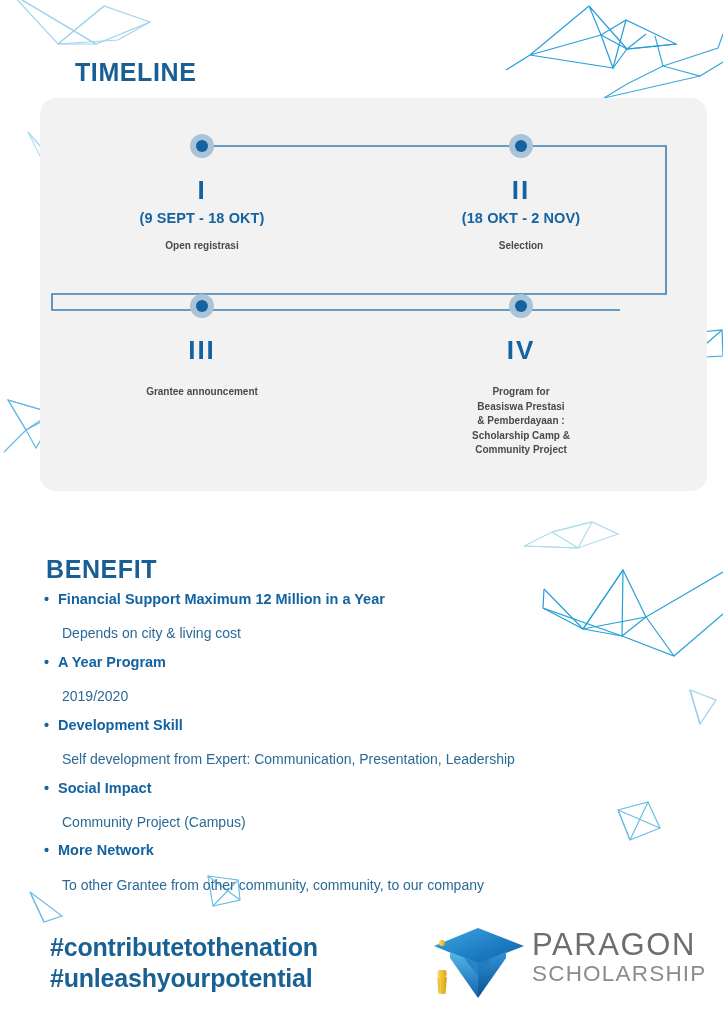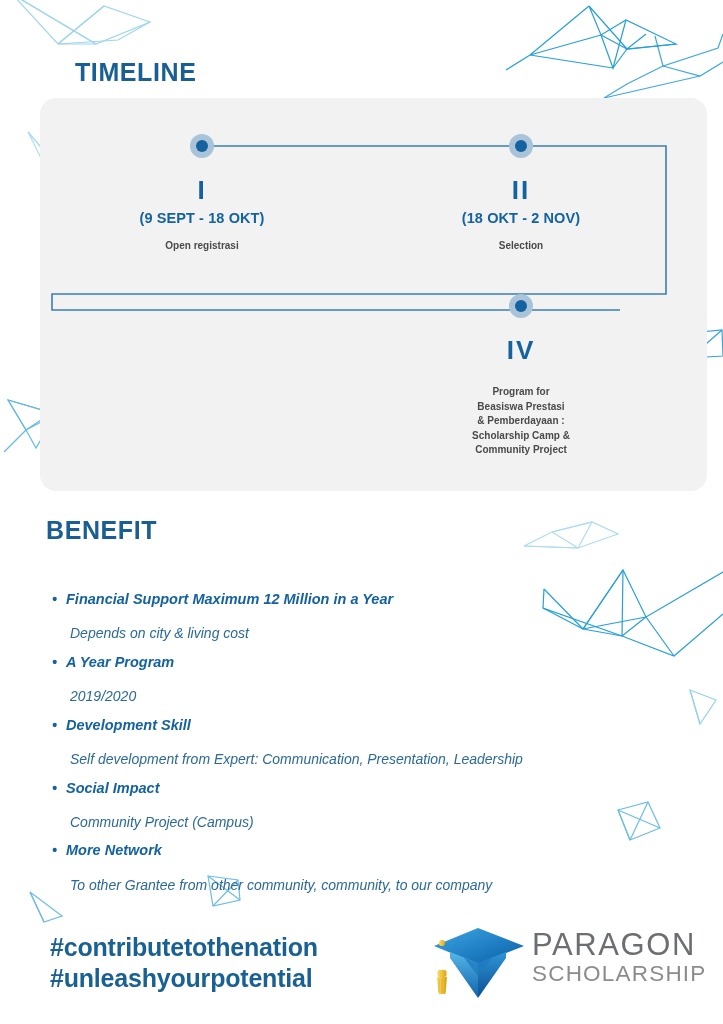--- a/index.html
+++ b/index.html
@@ -34,21 +34,21 @@
   
   .section-heading {
     position: absolute;
     font-size: 25px;
     font-weight: bold;
     letter-spacing: 0.6px;
     color: #1a5f94;
     z-index: 5;
   }
   #timeline-heading { left: 43px; top: 58px; margin-left: 32px; }
-  #benefit-heading  { left: 46px; top: 516px; }
+  #benefit-heading  { left: 46px; top: 555px; }
 
   #timeline-card {
     position: absolute;
     left: 40px;
     top: 98px;
     width: 667px;
     height: 393px;
     background: #f2f2f2;
     border-radius: 16px;
     z-index: 2;
@@ -114,25 +114,24 @@
     font-weight: bold;
     color: #4a4a4a;
     line-height: 1.45;
     white-space: pre-line;
   }
   .tl-node.row2 .tl-desc { margin-top: 22px; }
 
   
   #benefit-list {
     position: absolute;
-    left: 52px;
+    left: 44px;
     top: 588px;
     width: 640px;
     z-index: 5;
-    font-style: italic;
   }
   .benefit-item { margin-bottom: 6px; }
   .benefit-title {
     font-size: 14.5px;
     font-weight: bold;
     color: #1463a0;
     line-height: 1.55;
   }
   .benefit-bullet {
     display: inline-block;
@@ -300,20 +299,26 @@
       <div class="tl-desc">Open registrasi</div>
     </div>
 
     <div class="tl-node row1 col2">
       <div class="tl-dot"></div>
       <div class="tl-roman">II</div>
       <div class="tl-range">(18 OKT - 2 NOV)</div>
       <div class="tl-desc">Selection</div>
     </div>
 
+    <div class="tl-node row2 col1">
+      <div class="tl-dot"></div>
+      <div class="tl-roman">III</div>
+
+      <div class="tl-desc">Grantee announcement</div>
+    </div>
 
     <div class="tl-node row2 col2">
       <div class="tl-dot"></div>
       <div class="tl-roman">IV</div>
 
       <div class="tl-desc">Program for
 Beasiswa Prestasi
 &amp; Pemberdayaan :
 Scholarship Camp &amp;
 Community Project</div>

